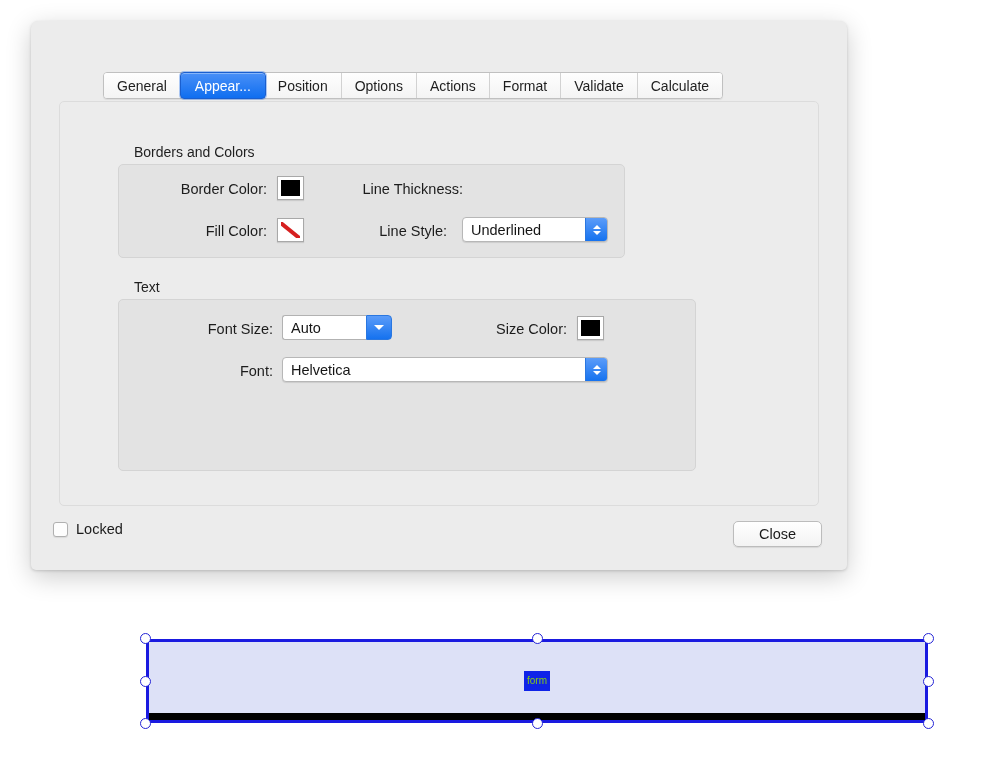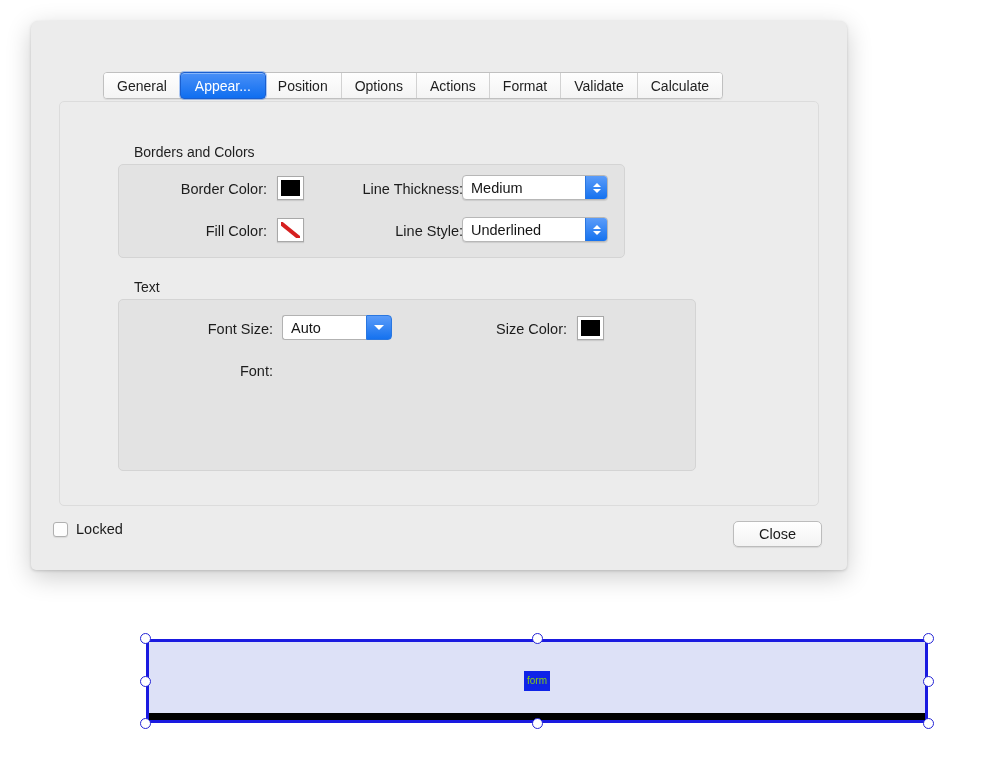--- a/index.html
+++ b/index.html
@@ -381,34 +381,27 @@
 
     <div class="group-label" id="group-borders-label">Borders and Colors</div>
     <div class="groupbox" id="group-borders">
 
       <div class="row-label" style="left:0px; top:16px; width:148px;">Border Color:</div>
       <div class="color-well" style="left:158px; top:11px;">
         <span class="swatch black"></span>
       </div>
 
       <div class="row-label" style="left:196px; top:16px; width:148px;">Line Thickness:</div>
-      <div class="popup" style="left:343px; top:10px; width:146px;">
-        <span class="value">Medium</span>
-        <span class="arrows">
-          <span class="chev up"></span>
-            <span class="chev down"></span>
-        </span>
-      </div>
 
       <div class="row-label" style="left:0px; top:58px; width:148px;">Fill Color:</div>
       <div class="color-well" style="left:158px; top:53px;">
         <span class="swatch none"></span>
       </div>
 
-      <div class="row-label" style="left:196px; top:58px; width:148px;">Line Style:</div>
+      <div class="row-label" style="left:180px; top:58px; width:148px;">Line Style:</div>
       <div class="popup" style="left:343px; top:52px; width:146px;">
         <span class="value">Underlined</span>
         <span class="arrows">
           <span class="chev up"></span>
             <span class="chev down"></span>
         </span>
       </div>
     </div>
 
     <div class="group-label" id="group-text-label">Text</div>
@@ -421,20 +414,27 @@
             <span class="chev down"></span>
           </span>
       </div>
 
       <div class="row-label" style="left:300px; top:21px; width:148px;">Size Color:</div>
       <div class="color-well" style="left:458px; top:16px;">
         <span class="swatch black"></span>
       </div>
 
       <div class="row-label" style="left:0px; top:63px; width:154px;">Font:</div>
+      <div class="popup" style="left:163px; top:57px; width:326px;">
+        <span class="value">Helvetica</span>
+        <span class="arrows">
+          <span class="chev up"></span>
+            <span class="chev down"></span>
+        </span>
+      </div>
     </div>
   </div>
 
   <div class="checkbox-row">
     <span class="checkbox"></span>
     <span class="checkbox-label">Locked</span>
   </div>
   <div class="close-button">
     <span>Close</span>
   </div>

